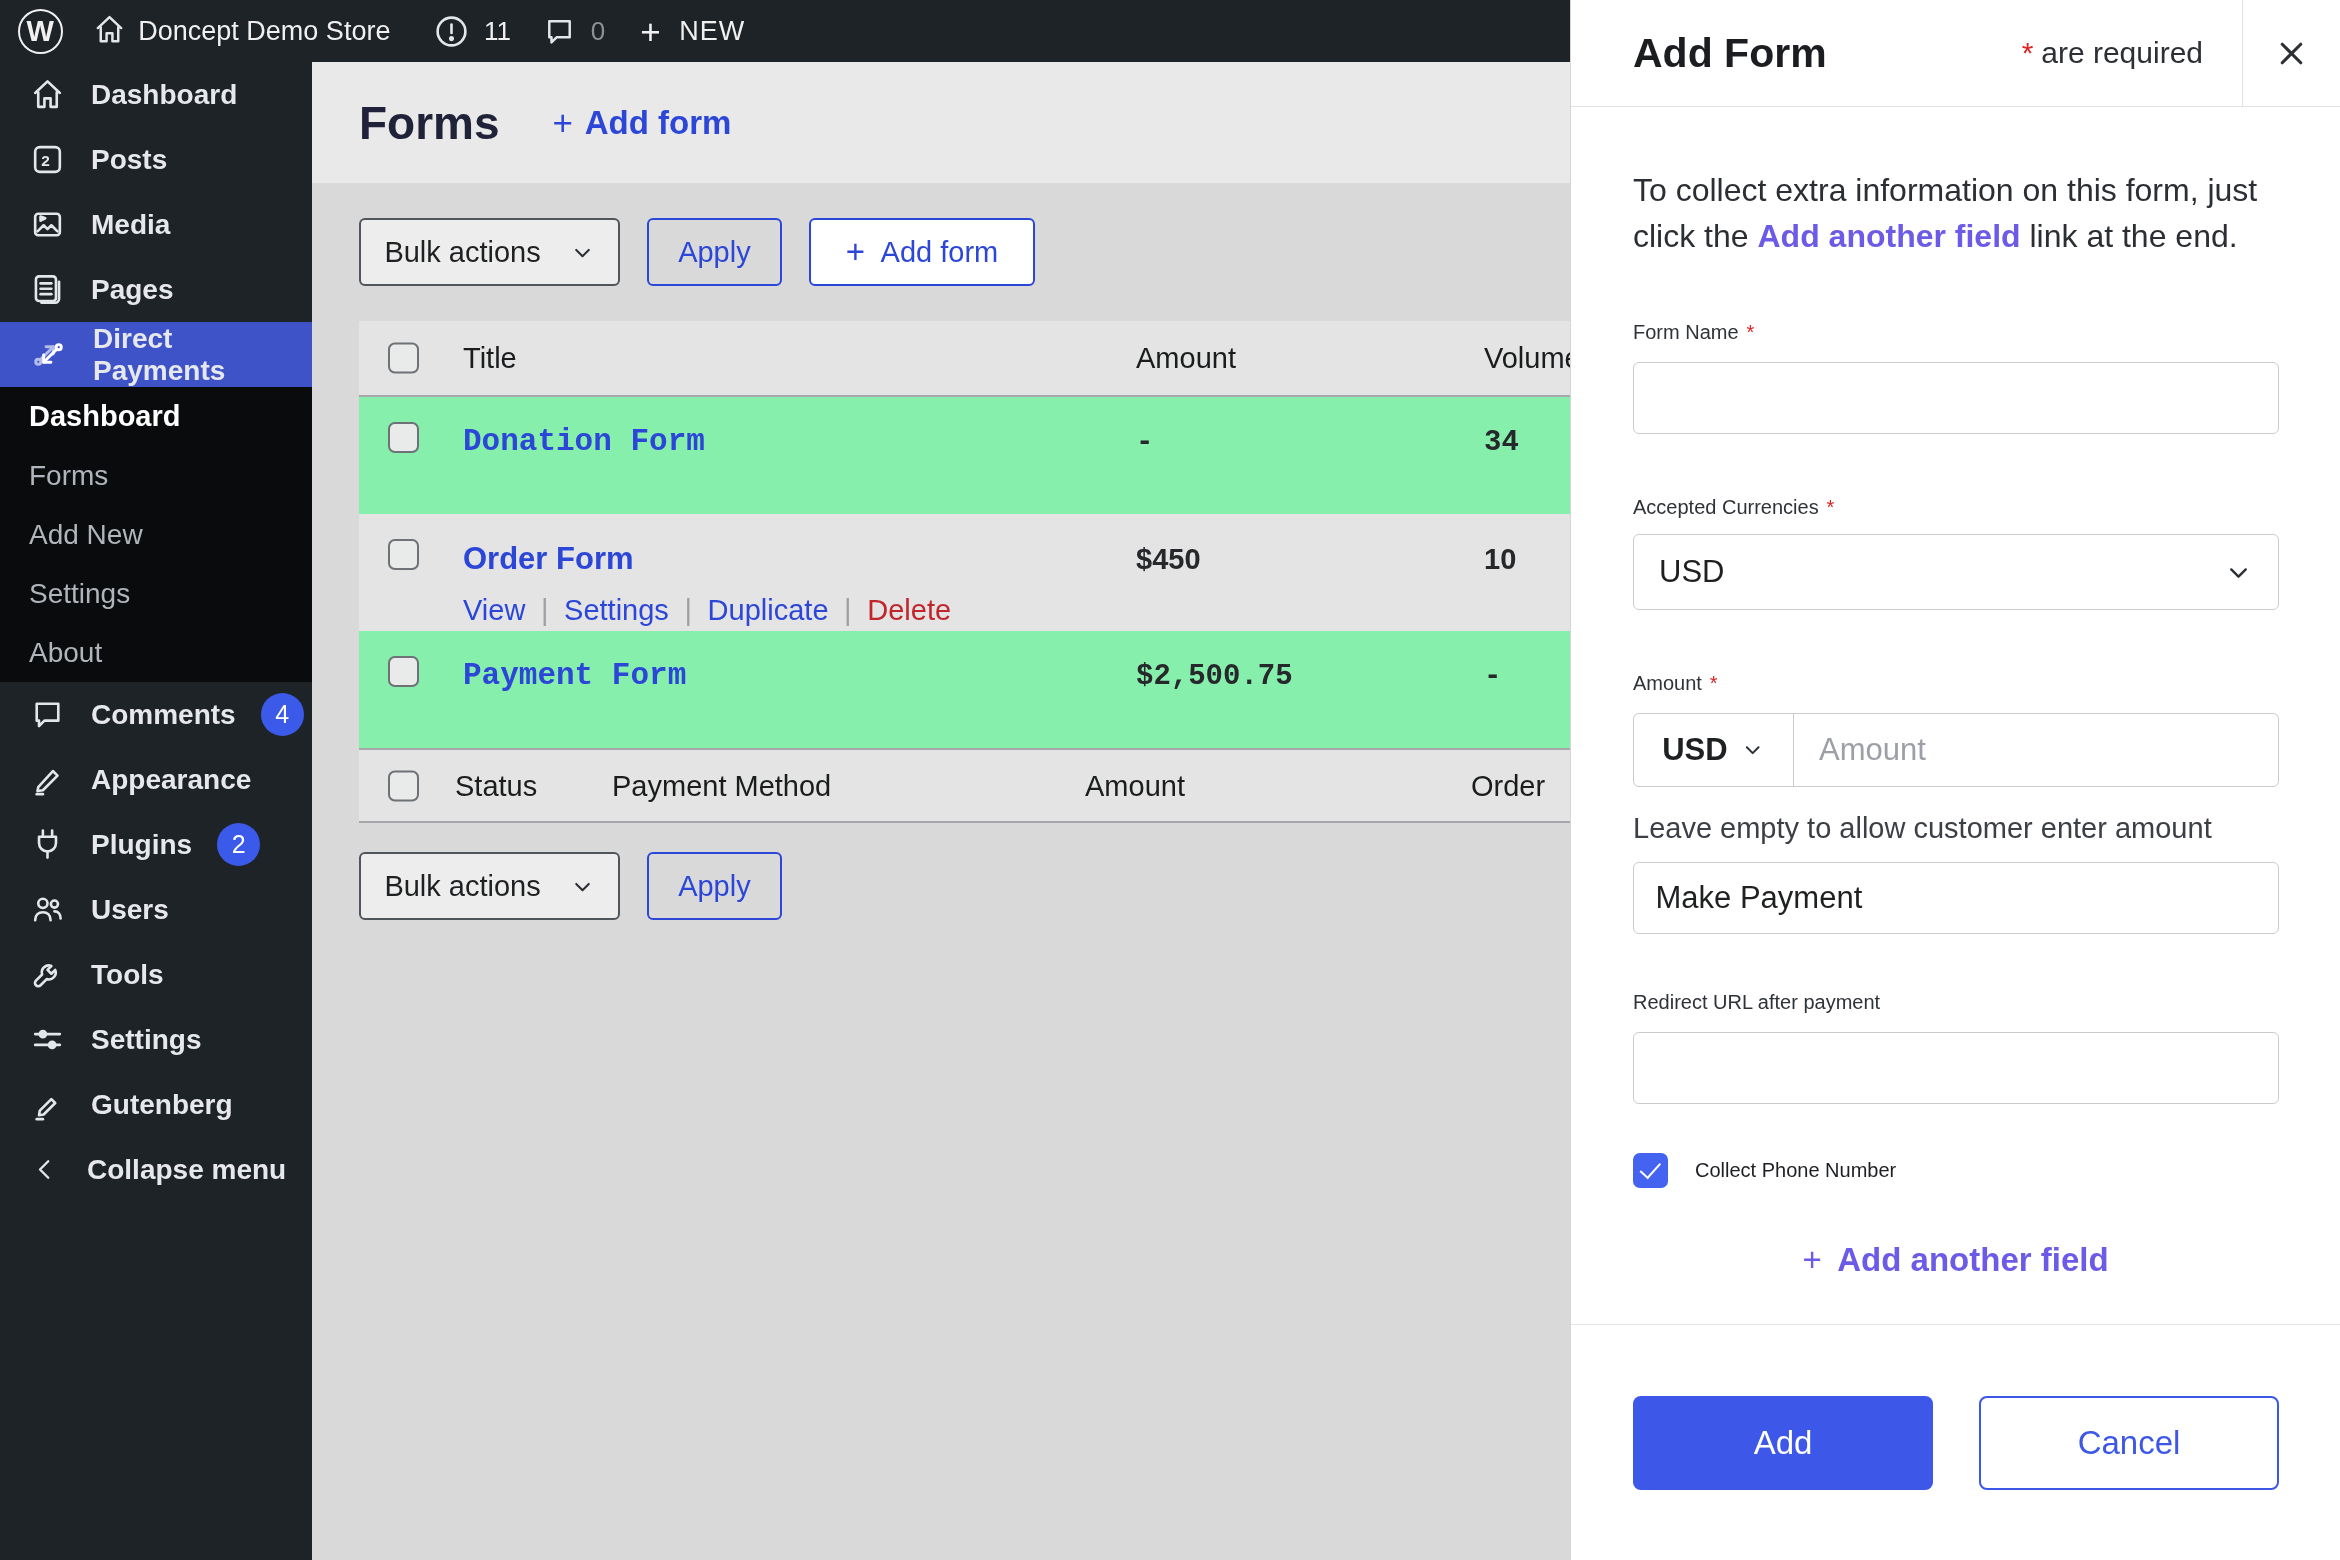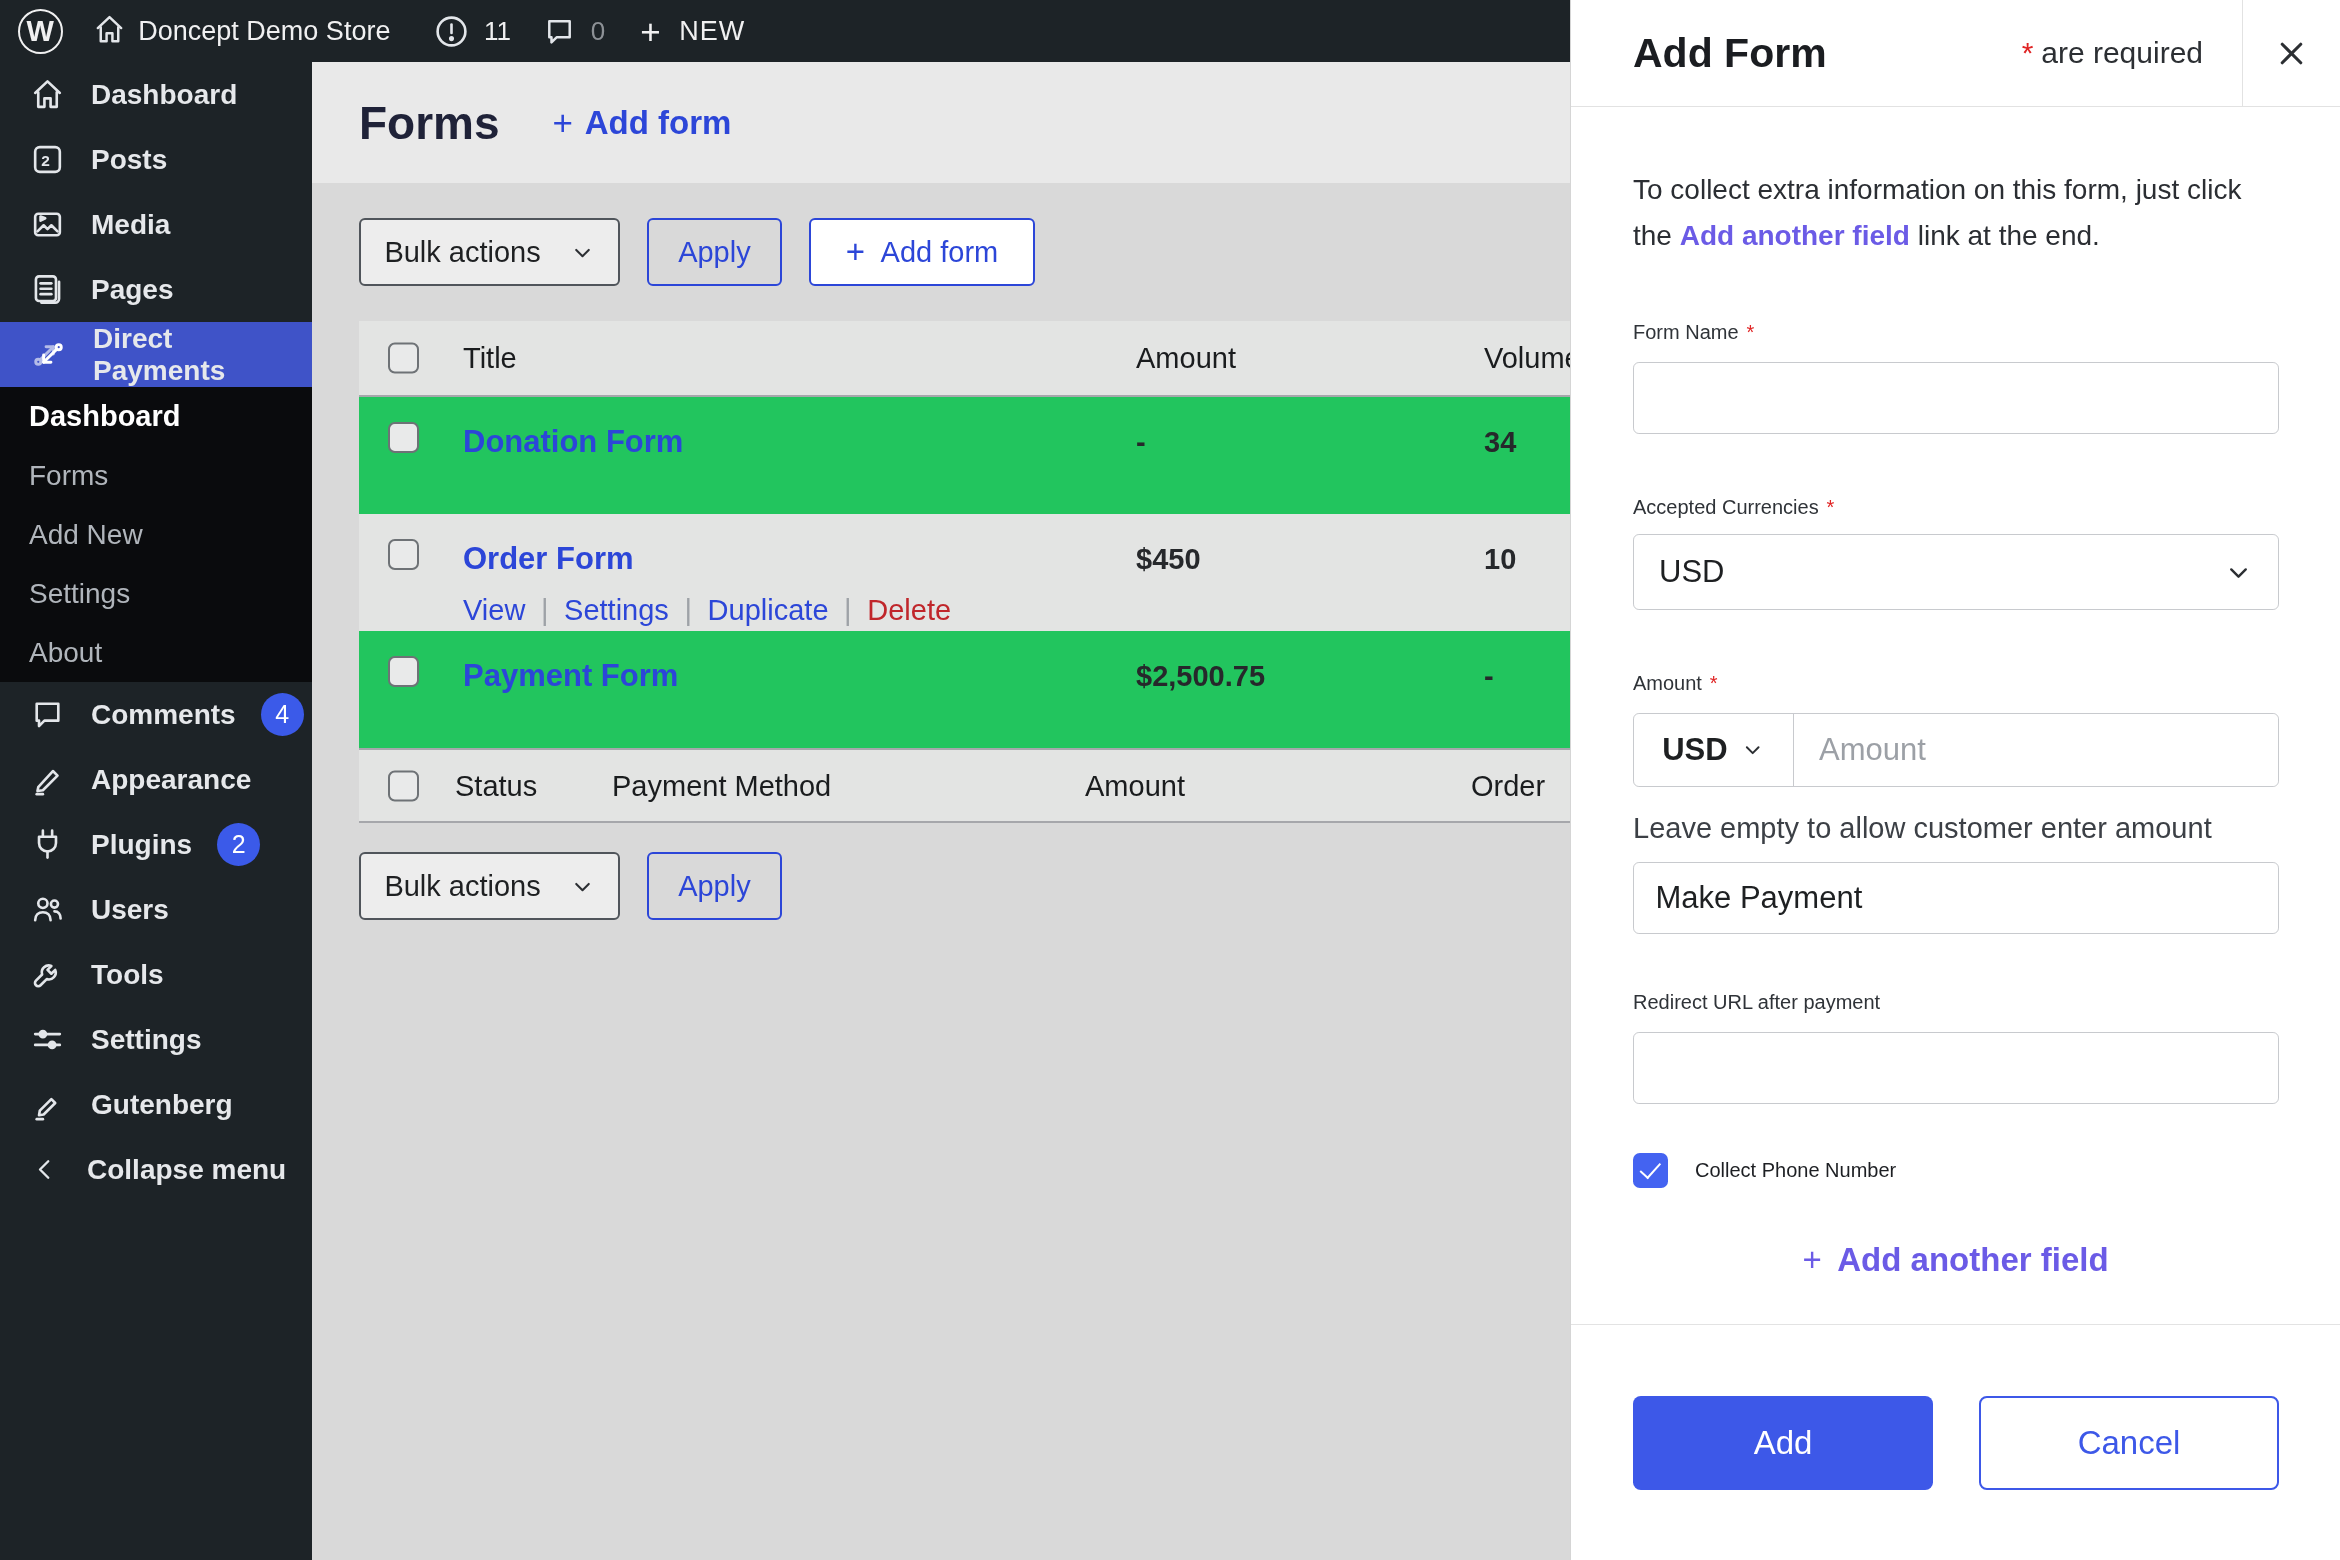--- a/index.html
+++ b/index.html
@@ -48,21 +48,21 @@
   .btn-outline { height:68px; padding:0 29px; border:2px solid #2c46d8; border-radius:5.9px; background:transparent;
                  color:#2c46d8; font-size:29px; display:flex; align-items:center; cursor:pointer;
                  font-family:"Liberation Sans",sans-serif; }
   .btn-outline.white { background:#ffffff; gap:15.6px; padding:0 35px; }
   .btn-outline .plus { font-size:33px; }
 
   .table { margin:0 0 0 47px; width:1982px; }
   .t-header { height:76px; background:#e3e4e3; border-bottom:2px solid #a6a7ab;
               position:relative; font-size:29px; color:#1a1c1e; }
   .t-row { height:117px; position:relative; }
-  .t-row.dark { background:#22c55e; }
+  .t-row.dark { background:#86efac;font-family:Liberation Mono, monospace; }
   .t-row.light { background:#e3e4e3; }
   .t-footer { height:75px; background:#e3e4e3; border-top:2px solid #a6a7ab; border-bottom:2px solid #a6a7ab;
               position:relative; font-size:29px; color:#1a1c1e; }
   .cell { position:absolute; white-space:nowrap; }
   .chk { position:absolute; left:29px; width:31px; height:31px; border:2px solid #6e7276; border-radius:6.8px;
          background:#e9eaea; cursor:pointer; }
   .t-header .chk, .t-footer .chk { top:50%; transform:translateY(-50%); }
   .t-row .chk { top:25px; }
   .col-title { left:104px; }
   .col-amount { left:777px; }
@@ -82,21 +82,21 @@
   
   .panel { position:absolute; left:1570px; top:0; width:770px; height:1560px; background:#ffffff;
            border-left:1px solid #d5d5d5; z-index:5; }
   .p-header { height:107px; border-bottom:1px solid #e2e2e2; display:flex; align-items:center; }
   .p-title { margin-left:62px; font-size:41px; font-weight:700; color:#1b1d21; }
   .p-note { margin-left:auto; margin-right:39px; font-size:30px; color:#2c2f33; }
   .p-note .star { color:#e02424; margin-right:7.8px; }
   .p-close-wrap { width:98px; height:107px; border-left:1px solid #e2e2e2;
                   display:flex; align-items:center; justify-content:center; cursor:pointer; }
   .p-body { padding:0 62px; }
-  .p-intro { margin-top:60px; font-size:28px; line-height:46px; color:#2b2e33; }
+  .p-intro { margin-top:60px; font-size:32px; line-height:46px; color:#2b2e33; }
   .p-intro .purple { color:#6b5be6; font-weight:700; }
   .f-label { margin-top:62px; font-size:20px; color:#2f3338; }
   .f-label .star { color:#e02424; margin-left:7.8px; }
   .f-input { margin-top:17.6px; width:646px; height:72px; border:1px solid #c8cace; border-radius:5.9px;
              background:#fff; font-size:31px; color:#1e2022; padding:0 21.5px;
              font-family:"Liberation Sans",sans-serif; }
   .f-select { margin-top:15.6px; width:646px; height:76px; border:1px solid #c8cace; border-radius:5.9px;
               display:flex; align-items:center; justify-content:space-between; padding:0 25px;
               font-size:31px; color:#1e2022; cursor:pointer; }
   .amt-group { margin-top:17.6px; width:646px; height:74px; border:1px solid #c8cace; border-radius:5.9px;

